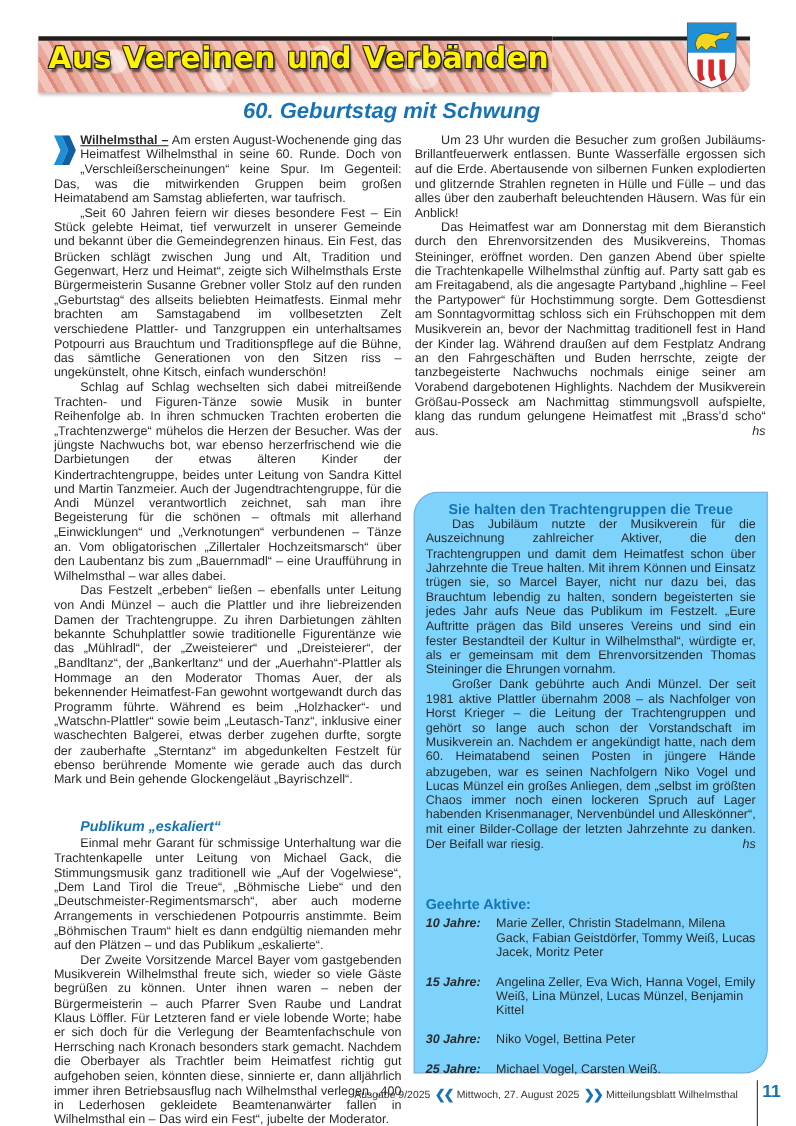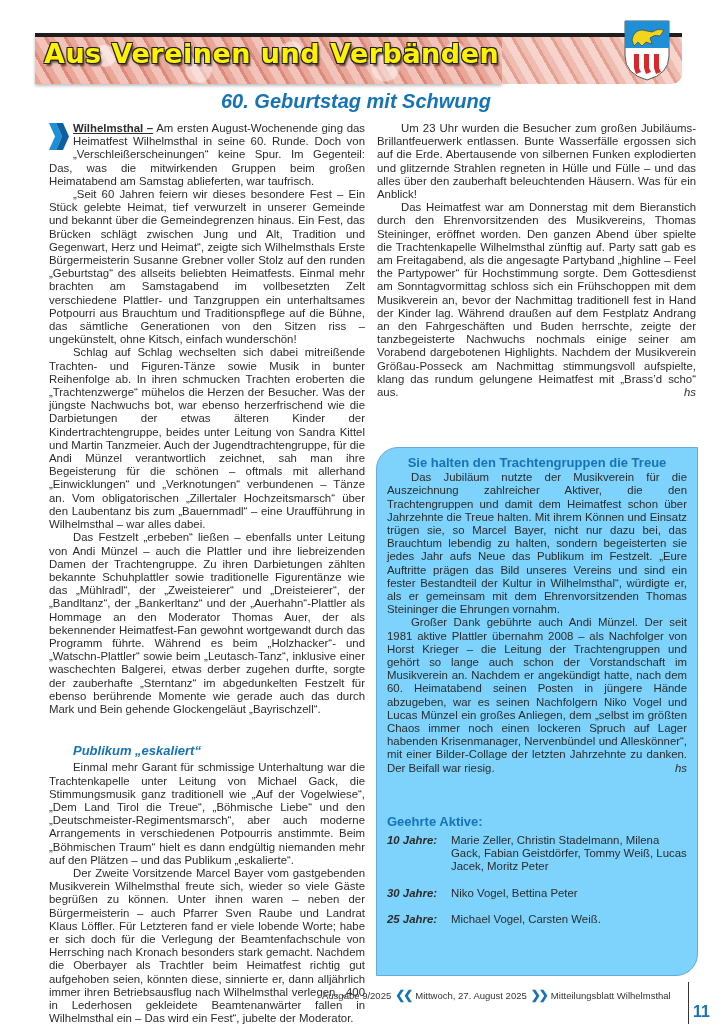--- a/index.html
+++ b/index.html
@@ -82,21 +82,21 @@
     position: absolute; left: 322px; top: 988px; height: 14px;
     font-family: "Liberation Sans", sans-serif; font-size: 9.5px; color: #333; white-space: nowrap;
     display: flex; align-items: center; gap: 4px;
   }
   .chev { color: #1673b5; font-weight: bold; font-size: 12px; letter-spacing: -2px; }
   .footer-divider {
     position: absolute; left: 688px; top: 982px; width: 1px; height: 42px; background: #333;
   }
   .page-number {
     position: absolute; left: 693px; top: 984px;
-    font-family: "Liberation Sans", sans-serif; font-weight: bold; font-size: 16px; color: #1673b5; margin-top: 19px;
+    font-family: "Liberation Sans", sans-serif; font-weight: bold; font-size: 16px; color: #1673b5;
   }
 </style>
 </head>
 <body>
 
 <div class="banner"></div>
 <div class="banner-ext"></div>
 <div class="banner-title">Aus Vereinen und Verbänden</div>
 
 <svg class="coat" viewBox="0 0 50 64">
@@ -134,20 +134,24 @@
 <div class="infobox">
   <h3>Sie halten den Trachtengruppen die Treue</h3>
   <p>Das Jubiläum nutzte der Musikverein für die Auszeichnung zahlreicher Aktiver, die den Trachtengruppen und damit dem Heimatfest schon über Jahrzehnte die Treue halten. Mit ihrem Können und Einsatz trügen sie, so Marcel Bayer, nicht nur dazu bei, das Brauchtum lebendig zu halten, sondern begeisterten sie jedes Jahr aufs Neue das Publikum im Festzelt. „Eure Auftritte prägen das Bild unseres Vereins und sind ein fester Bestandteil der Kultur in Wilhelmsthal“, würdigte er, als er gemeinsam mit dem Ehrenvorsitzenden Thomas Steininger die Ehrungen vornahm.</p>
   <p><span>Großer Dank gebührte auch Andi Münzel. Der seit 1981 aktive Plattler übernahm 2008 – als Nachfolger von Horst Krieger – die Leitung der Trachtengruppen und gehört so lange auch schon der Vorstandschaft im Musikverein an. Nachdem er angekündigt hatte, nach dem 60. Heimatabend seinen Posten in jüngere Hände abzugeben, war es seinen Nachfolgern Niko Vogel und Lucas Münzel ein großes Anliegen, dem „selbst im größten Chaos immer noch einen lockeren Spruch auf Lager habenden Krisenmanager, Nervenbündel und Alleskönner“, mit einer Bilder-Collage der letzten Jahrzehnte zu danken. Der Beifall war riesig.</span> <span class="sig">hs</span></p>
   <div class="honored-title">Geehrte Aktive:</div>
   <div class="honor-row">
     <span class="honor-label">10 Jahre:</span>
     <span class="honor-names">Marie Zeller, Christin Stadelmann, Milena Gack, Fabian Geistdörfer, Tommy Weiß, Lucas Jacek, Moritz Peter</span>
   </div>
   <div class="honor-row">
+    <span class="honor-label">15 Jahre:</span>
+    <span class="honor-names">Angelina Zeller, Eva Wich, Hanna Vogel, Emily Weiß, Lina Münzel, Lucas Münzel, Benjamin Kittel</span>
+  </div>
+  <div class="honor-row">
     <span class="honor-label">30 Jahre:</span>
     <span class="honor-names">Niko Vogel, Bettina Peter</span>
   </div>
   <div class="honor-row">
     <span class="honor-label">25 Jahre:</span>
     <span class="honor-names">Michael Vogel, Carsten Weiß.</span>
   </div>
 </div>
 
 <div class="footer">

